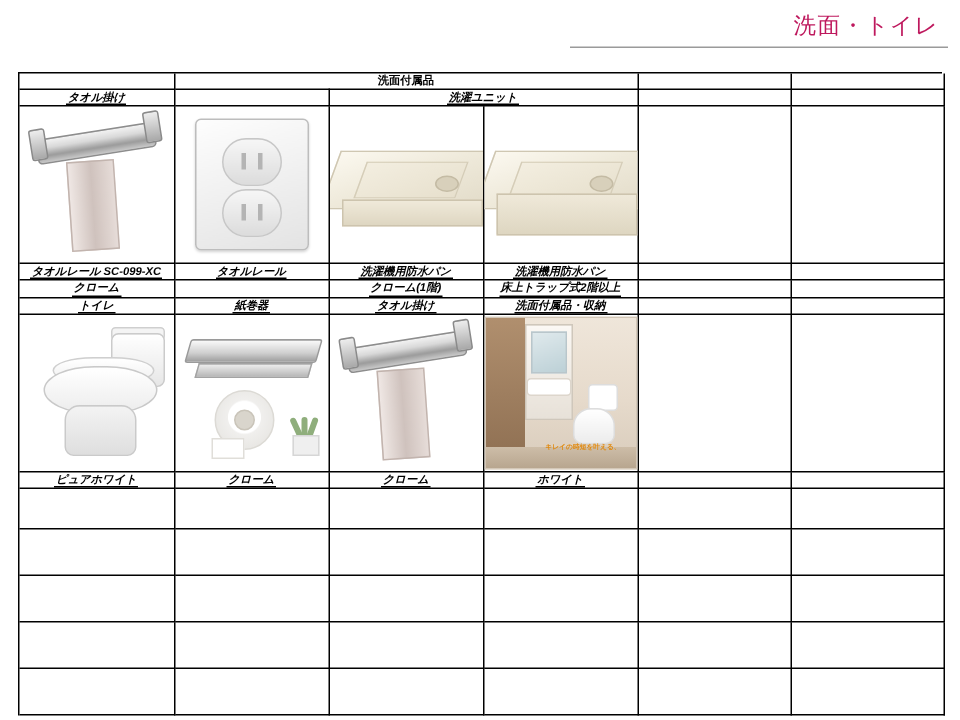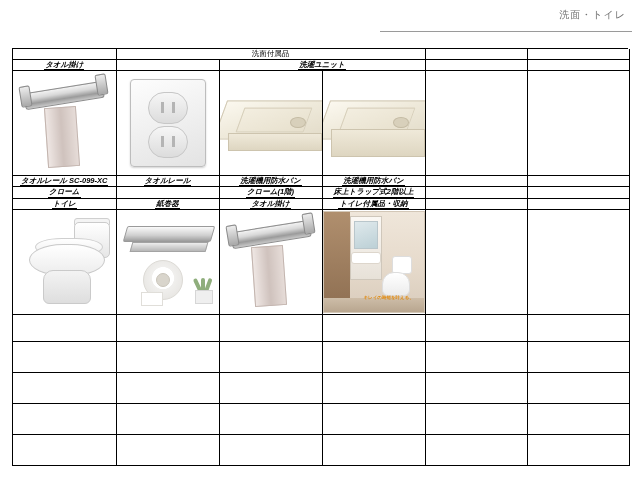--- a/index.html
+++ b/index.html
@@ -21,23 +21,23 @@
     position: absolute;
     left: 0;
     top: 0;
     width: 640px;
     height: 40px;
   }
   .header-title {
     position: absolute;
     right: 14px;
     top: 8px;
-    font-size: 10px;
+    font-size: 15px;
     letter-spacing: 1px;
-    color: #737373;
+    color: #be185d;
   }
   .header-rule {
     position: absolute;
     left: 380px;
     right: 8px;
     top: 31px;
     height: 1px;
     background: #9a9a9a;
   }
 
@@ -64,21 +64,21 @@
     font-size: 7.5px;
     line-height: 1.25;
     text-align: center;
     color: #000;
     box-sizing: border-box;
   }
 
   .band {
     height: 10px;
     font-size: 7.5px;
-    font-weight: normal;
+    font-weight: bold;
   }
   .cat-row td {
     height: 10px;
     font-weight: bold;
     font-size: 7.5px;
   }
   .img-row td {
     height: 105px;
     vertical-align: middle;
   }
@@ -511,21 +511,21 @@
       <td>
         <span class="underline-txt">トイレ</span>
       </td>
       <td>
         <span class="underline-txt">紙巻器</span>
       </td>
       <td>
         <span class="underline-txt">タオル掛け</span>
       </td>
       <td>
-        <span class="underline-txt">トイレ付属品・収納</span>
+        <span class="underline-txt">洗面付属品・収納</span>
       </td>
       <td></td>
       <td></td>
     </tr>
 
     <tr class="img-row">
       <td>
         <div class="cellimg">
           <div class="toilet shot">
             <div class="cap"></div>
@@ -577,20 +577,36 @@
             <div class="floor"></div>
             <div class="tag">キレイの時短を叶える、</div>
           </div>
         </div>
       </td>
       <td></td>
       <td></td>
     </tr>
 
 
+    <tr class="sub-row">
+      <td>
+        <span class="underline-txt">ピュアホワイト</span>
+      </td>
+      <td>
+        <span class="underline-txt">クローム</span>
+      </td>
+      <td>
+        <span class="underline-txt">クローム</span>
+      </td>
+      <td>
+        <span class="underline-txt">ホワイト</span>
+      </td>
+      <td></td>
+      <td></td>
+    </tr>
 
     <tr class="blank-row">
       <td></td>
       <td></td>
       <td></td>
       <td></td>
       <td></td>
       <td></td>
     </tr>
     <tr class="blank-row-tall">

